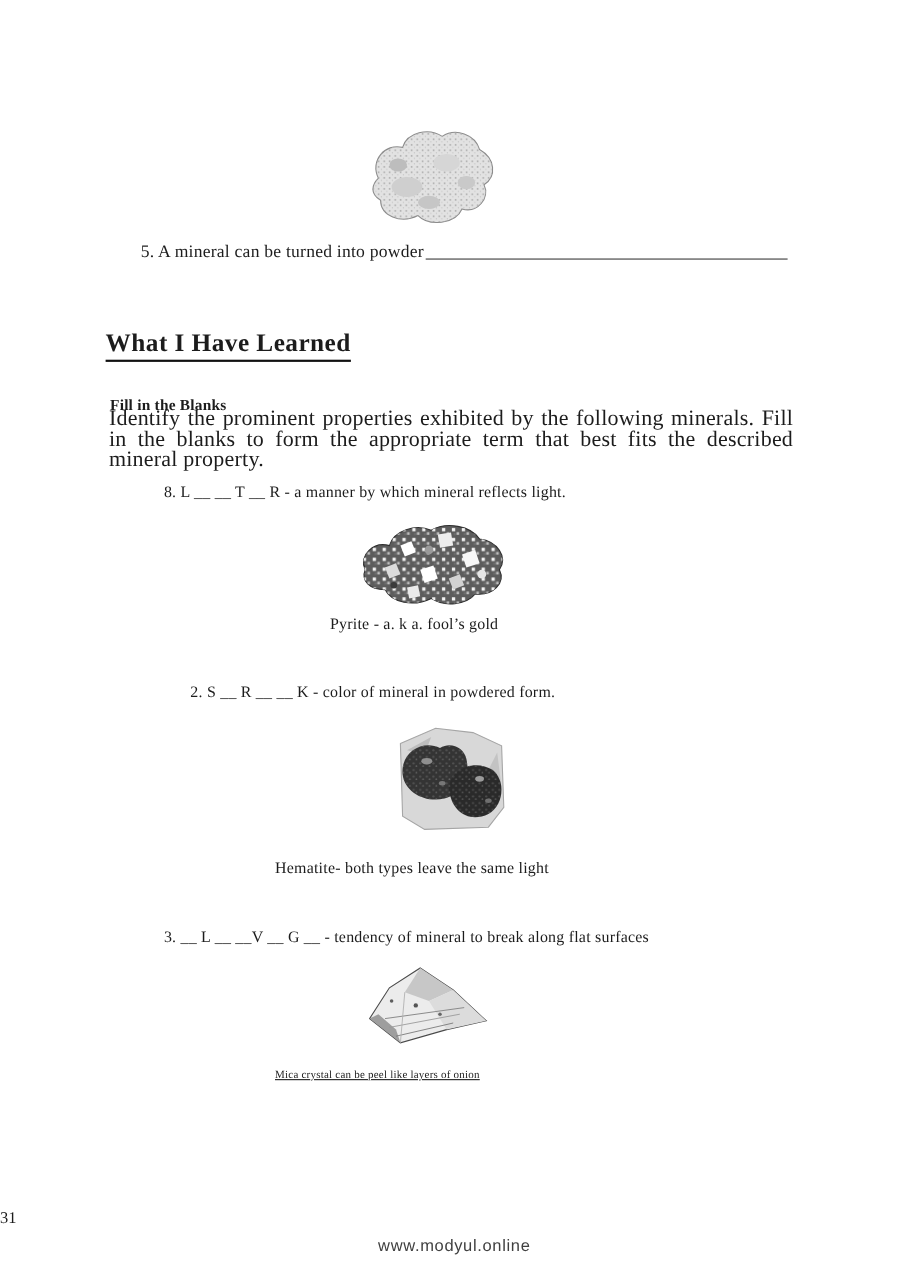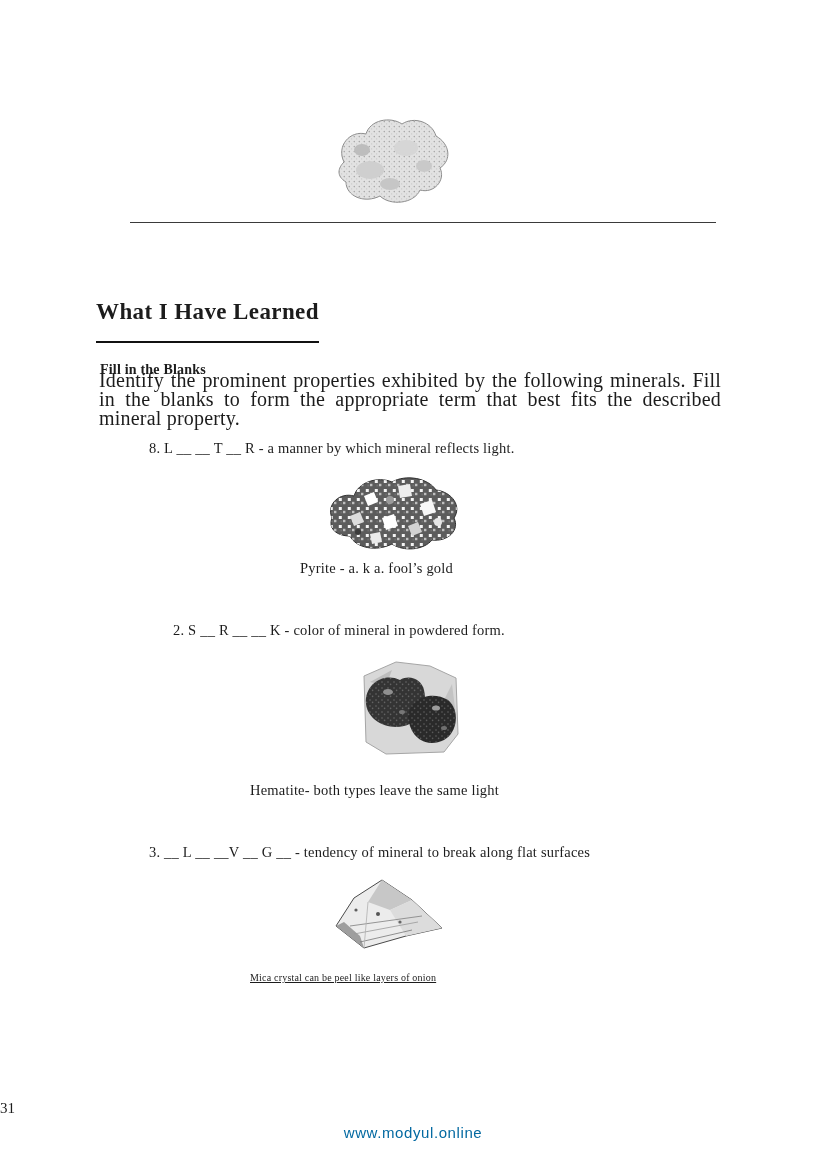--- a/index.html
+++ b/index.html
@@ -42,21 +42,21 @@
   .heading {
     position: absolute;
     left: 96px;
     top: 299px;
     margin: 0;
     font-size: 23px;
     font-weight: 700;
     letter-spacing: 0.4px;
     display: inline-block;
     border-bottom: 2.5px solid #111;
-    padding-bottom: 16px;
+    padding-bottom: 2px;
   }
   .subheading {
     position: absolute;
     left: 100px;
     top: 338px;
     font-size: 14px;
     font-weight: 700;
     letter-spacing: 0.2px;
     margin-top: 24px;
   }
@@ -101,21 +101,21 @@
     font-size: 15px;
   }
   .watermark {
     position: absolute;
     left: 0; right: 0;
     top: 1124px;
     text-align: center;
     font-family: "Liberation Sans", sans-serif;
     font-size: 15px;
     letter-spacing: 0.6px;
-    color: #0369a1;
+    color: #404040;
   }
 </style>
 </head>
 <body>
 
 <div class="page">
 
   <figure class="fig fig-powder">
     <svg width="128" height="98" viewBox="0 0 128 98" xmlns="http://www.w3.org/2000/svg">
       <defs>
@@ -128,20 +128,21 @@
       <path d="M16,52 C8,36 22,20 38,24 C42,10 62,6 74,14 C86,6 104,12 108,26 C122,34 124,50 112,58 C118,70 106,84 92,80 C86,94 62,96 52,86 C36,94 18,86 18,72 C8,66 10,58 16,52 Z" fill="url(#pwdDots)"></path>
       <ellipse cx="42" cy="60" rx="14" ry="9" fill="#cfcfcf"></ellipse>
       <ellipse cx="78" cy="38" rx="12" ry="8" fill="#d6d6d6"></ellipse>
       <ellipse cx="62" cy="74" rx="10" ry="6" fill="#c6c6c6"></ellipse>
       <ellipse cx="34" cy="40" rx="8" ry="6" fill="#bdbdbd"></ellipse>
       <ellipse cx="96" cy="56" rx="8" ry="6" fill="#c9c9c9"></ellipse>
     </svg>
   </figure>
 
   <div class="item5">
+    <span>5.  A mineral can be turned into powder</span>
     <span class="blank"></span>
   </div>
 
   <h1 class="heading">What I Have Learned</h1>
   <div class="subheading">Fill in the Blanks</div>
   <p class="instructions">Identify the prominent properties exhibited by the following minerals. Fill in the blanks to form  the appropriate term that best fits the described mineral property.</p>
 
   <div class="question q1">8. L __ __ T __ R  - a manner by which mineral reflects light.</div>
   <figure class="fig fig-pyrite">
     <svg width="148" height="82" viewBox="0 0 148 82" xmlns="http://www.w3.org/2000/svg">

